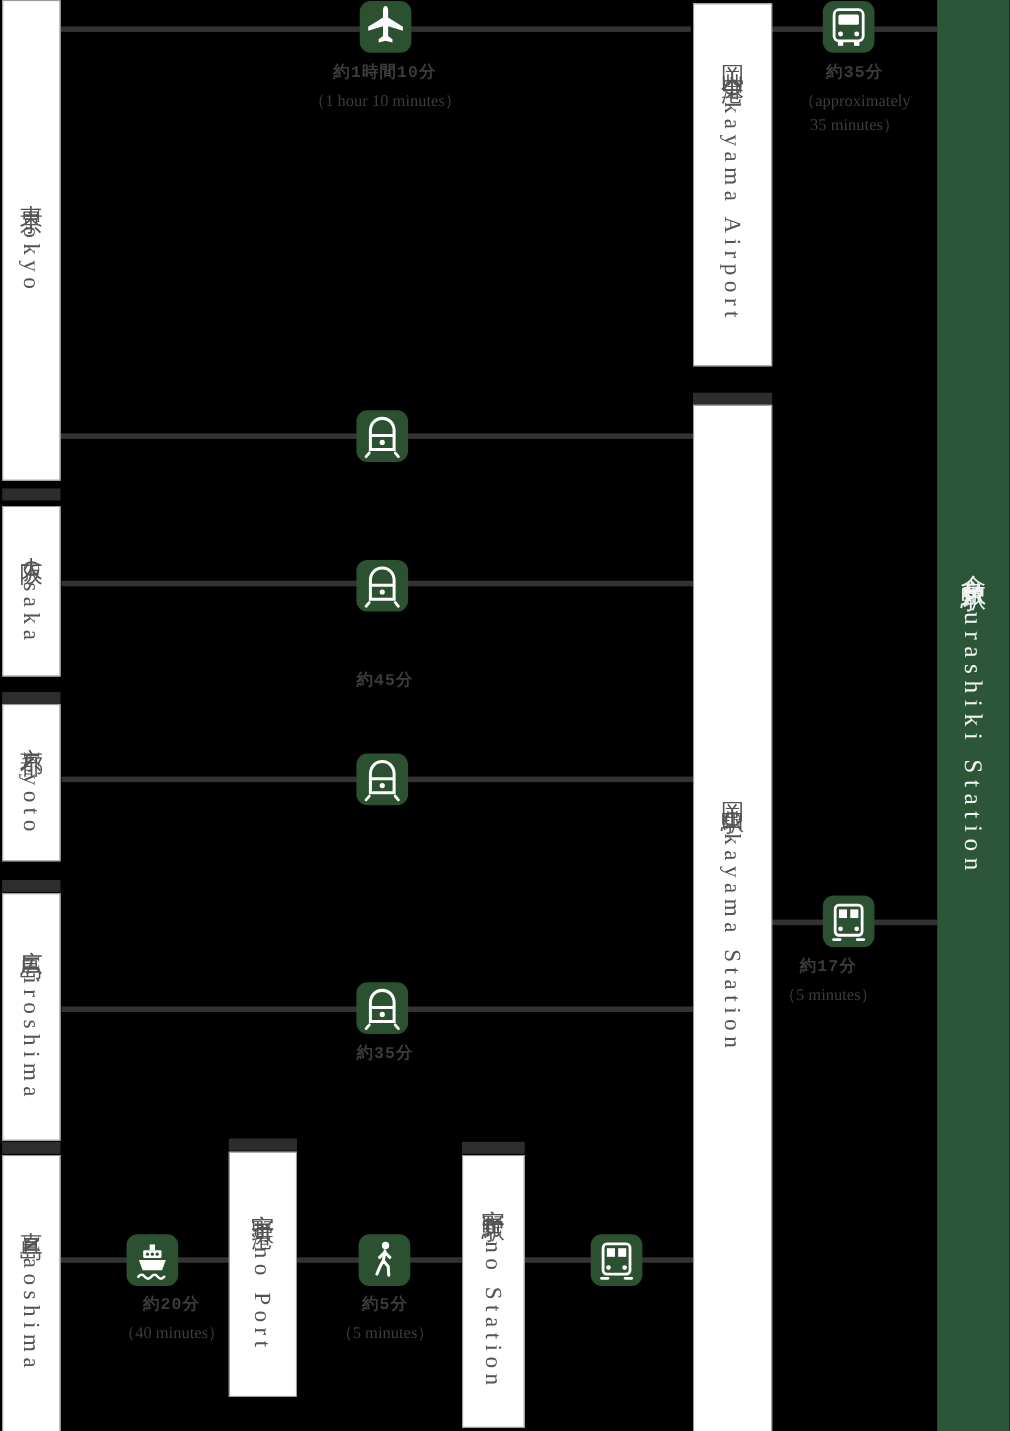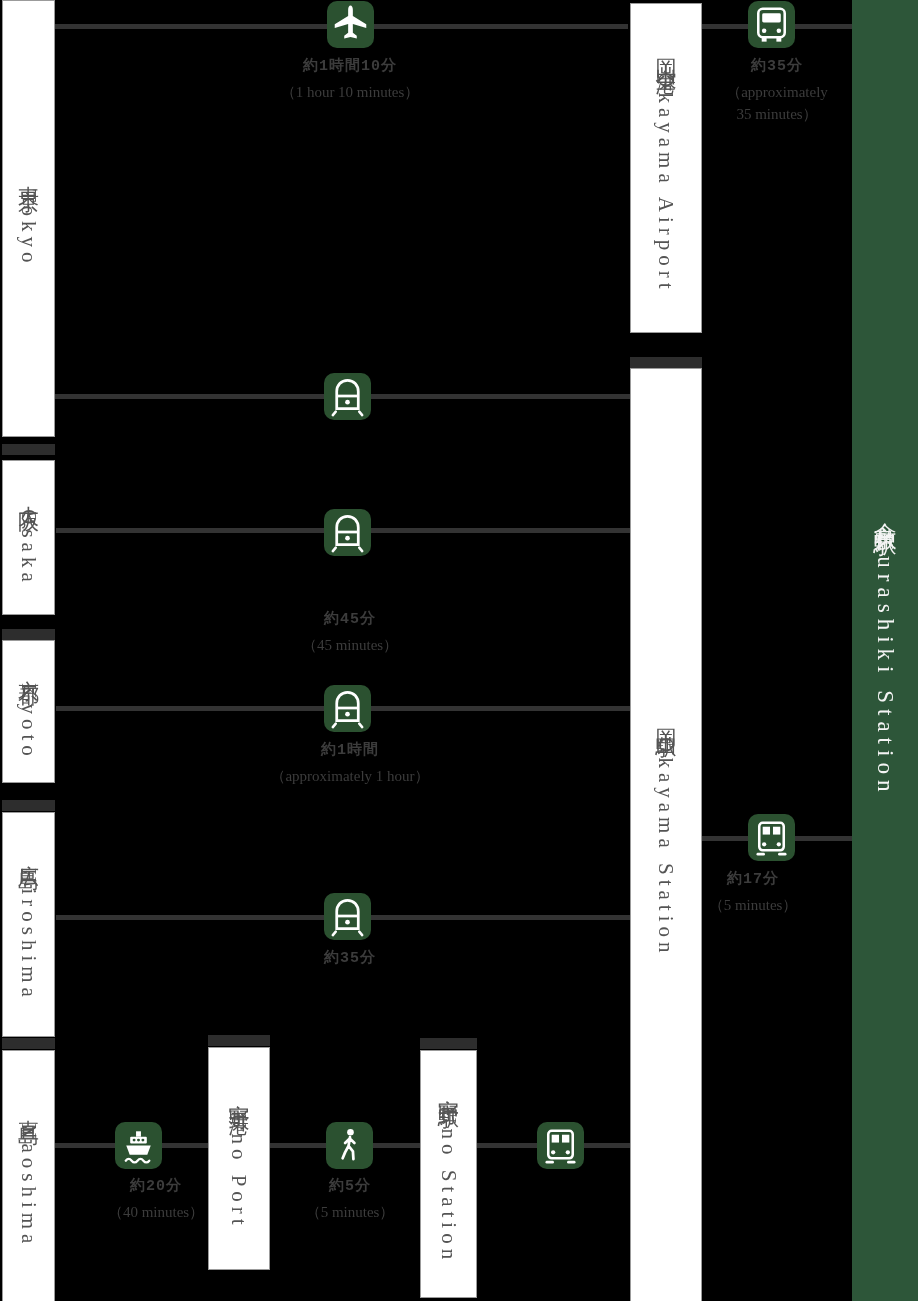--- a/index.html
+++ b/index.html
@@ -191,27 +191,22 @@
 
   <div class="leg-label" style="left:697px;top:56px;width:160px;">
     <div class="jp">約35分</div>
     <div class="en">（approximately
 35 minutes）</div>
   </div>
 
 
   <div class="leg-label" style="left:230px;top:564px;width:240px;margin-top:45px;">
     <div class="jp">約45分</div>
-    <div class="en">（45 minutes）</div>
-  </div>
-
-  <div class="leg-label" style="left:230px;top:740px;width:240px;">
-    <div class="jp">約1時間</div>
-    <div class="en">（approximately 1 hour）</div>
-  </div>
+  </div>
+
 
   <div class="leg-label" style="left:230px;top:948px;width:240px;">
     <div class="jp">約35分</div>
   </div>
 
   <div class="leg-label" style="left:673px;top:869px;width:160px;">
     <div class="jp">約17分</div>
     <div class="en">（5 minutes）</div>
   </div>
 

